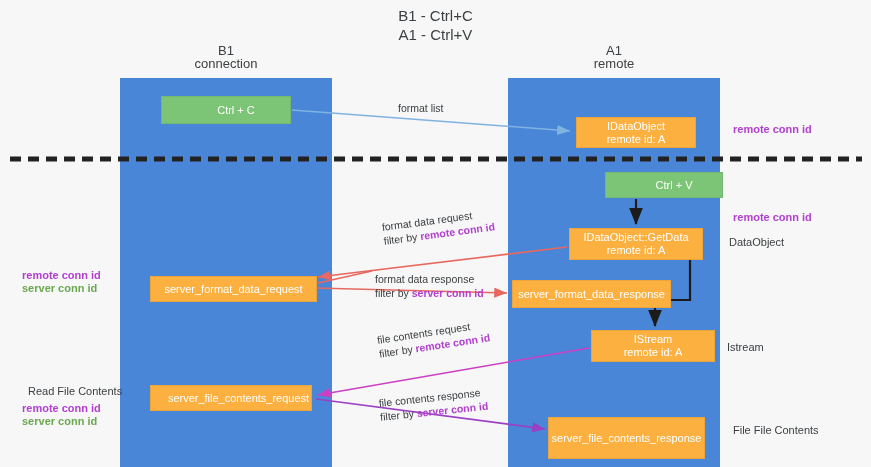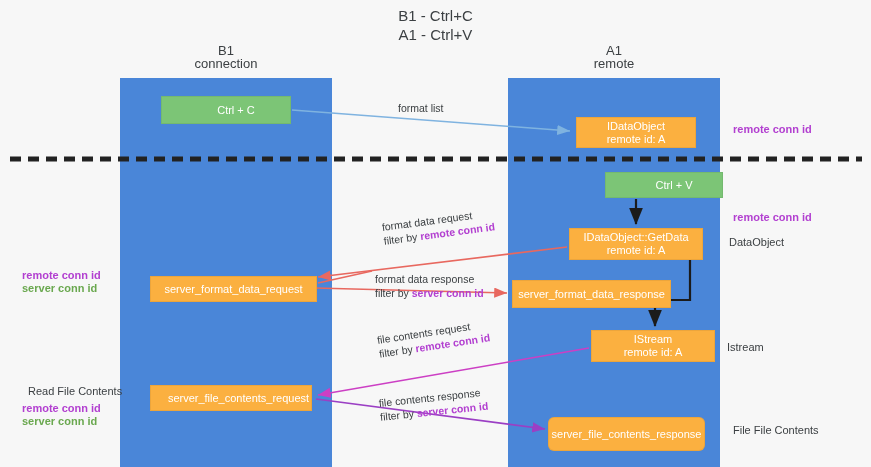--- a/index.html
+++ b/index.html
@@ -44,21 +44,21 @@
   .node .ln{display:block;white-space:nowrap;}
 
   #n-ctrlc   {left:161px;top:96px;width:130px;height:28px;}
   #n-idataobj{left:576px;top:117px;width:120px;height:31px;}
   #n-ctrlv   {left:577px;top:172px;width:118px;height:26px;margin-left:28px;}
   #n-getdata {left:569px;top:228px;width:134px;height:32px;}
   #n-sfdreq  {left:150px;top:268px;width:167px;height:26px;margin-top:8px;}
   #n-sfdresp {left:512px;top:280px;width:159px;height:28px;}
   #n-istream {left:591px;top:330px;width:124px;height:32px;}
   #n-sfcreq  {left:150px;top:385px;width:162px;height:26px;padding-left:15px;}
-  #n-sfcresp {left:548px;top:417px;width:157px;height:34px;border-radius:6px;}
+  #n-sfcresp {left:548px;top:417px;width:157px;height:42px;}
 
   
   .side{position:absolute;font-size:11px;line-height:13px;white-space:nowrap;}
   .purple{color:#b23fd0;font-weight:bold;}
   .greenTxt{color:#6aa84f;font-weight:bold;}
   .plain{color:#3c4043;}
 
   #s-remote1{left:733px;top:123px;}
   #s-remote2{left:733px;top:211px;}
   #s-dataobject{left:729px;top:236px;}

